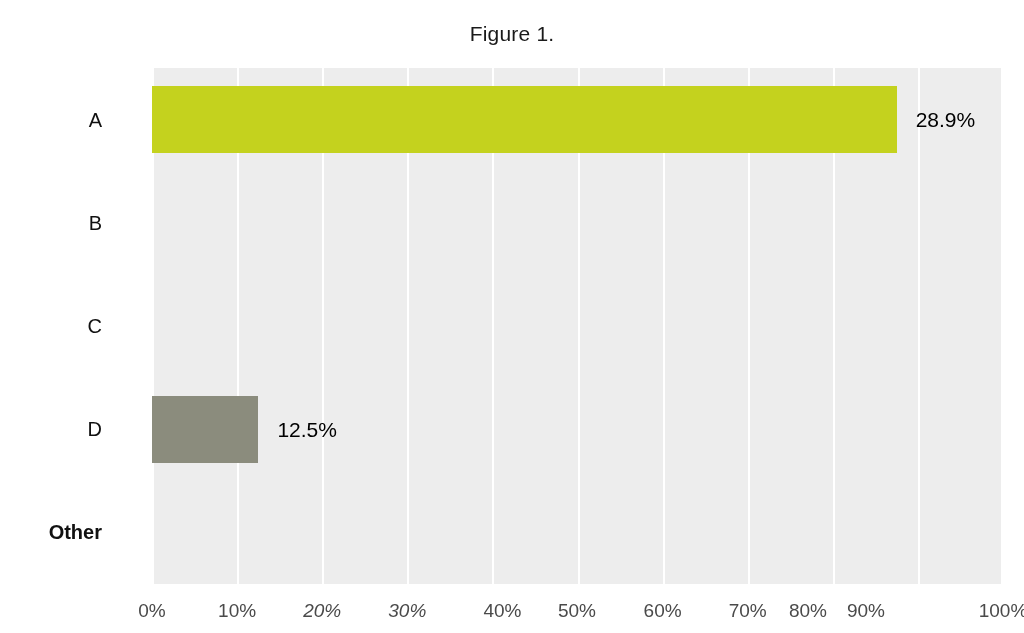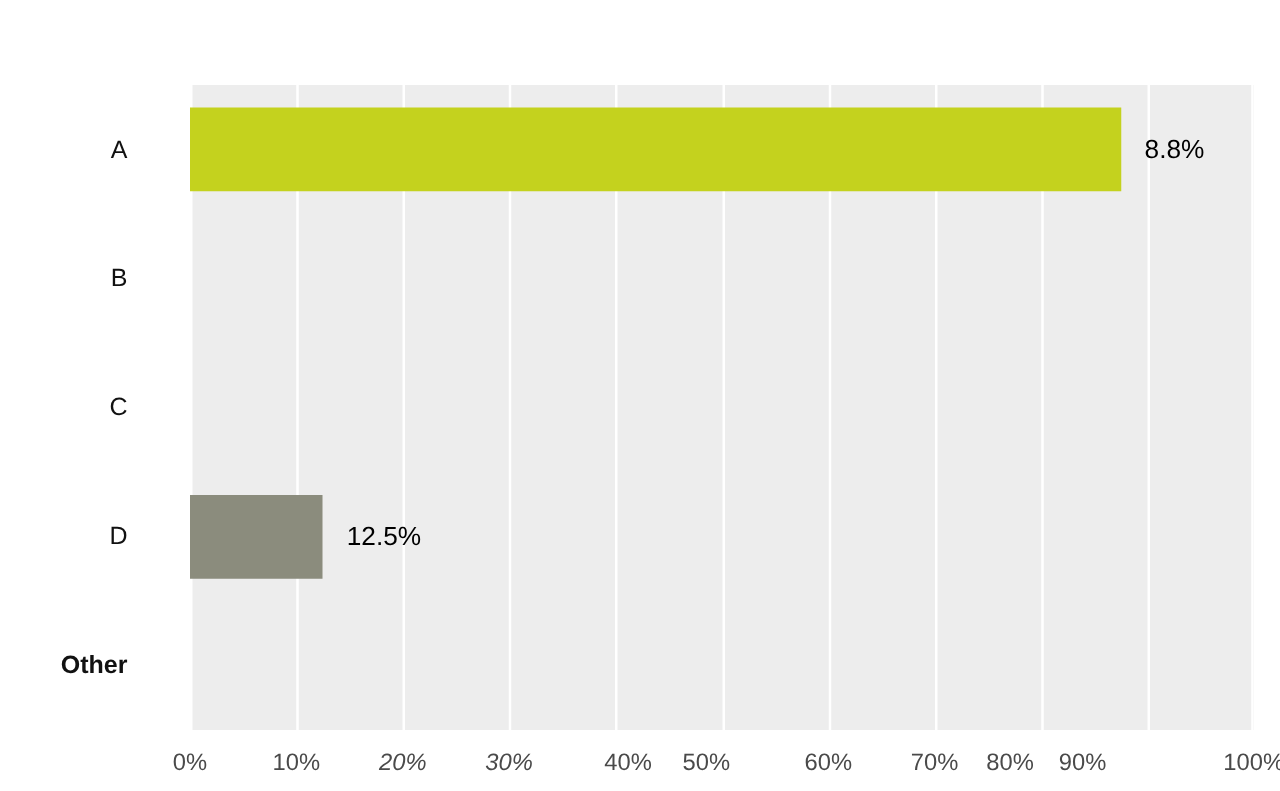--- a/index.html
+++ b/index.html
@@ -97,20 +97,21 @@
     text-align: center;
     white-space: nowrap;
     transform: translateX(-50%);
   }
 </style>
 </head>
 <body>
 
 <div id="figure">
 
+  <div id="chart-title">Figure 1.</div>
 
   <div id="plot-area">
     <div id="gridlines">
         <div class="gridline" style="left: 0px;"></div>
         <div class="gridline" style="left: 85.1px;"></div>
         <div class="gridline" style="left: 170.2px;"></div>
         <div class="gridline" style="left: 255.3px;"></div>
         <div class="gridline" style="left: 340.4px;"></div>
         <div class="gridline" style="left: 425.5px;"></div>
         <div class="gridline" style="left: 510.6px;"></div>
@@ -135,25 +136,25 @@
       <div class="ytick" style="top: 313px;">C</div>
       <div class="ytick" style="top: 416.2px;">D</div>
       <div class="ytick" style="top: 519.4px; font-weight: bold;">Other</div>
     </div>
   <div id="xticks">
       <div class="xtick" style="left: 152px;">0%</div>
       <div class="xtick" style="left: 237.1px; text-align: right;">10%</div>
       <div class="xtick" style="left: 322.2px; font-style: italic;">20%</div>
       <div class="xtick" style="left: 407.3px; font-style: italic;">30%</div>
       <div class="xtick" style="left: 492.4px; margin-left: 10px;">40%</div>
-      <div class="xtick" style="left: 565px;">50%</div>
+      <div class="xtick" style="left: 577px;">50%</div>
       <div class="xtick" style="left: 662.6px;">60%</div>
       <div class="xtick" style="left: 747.7px;">70%</div>
       <div class="xtick" style="left: 808px;">80%</div>
       <div class="xtick" style="left: 866px;">90%</div>
       <div class="xtick" style="left: 1003px;">100%</div>
     </div>
   <div id="datalabels">
-      <div class="bar-label" style="left: 915.625px; top: 86.1px;">8.8%</div>
+      <div class="bar-label" style="left: 915.625px; top: 86.1px;">28.9%</div>
       <div class="bar-label" style="left: 277.375px; top: 395.7px;">12.5%</div>
     </div>
 
 </div>
 
 </body></html>

